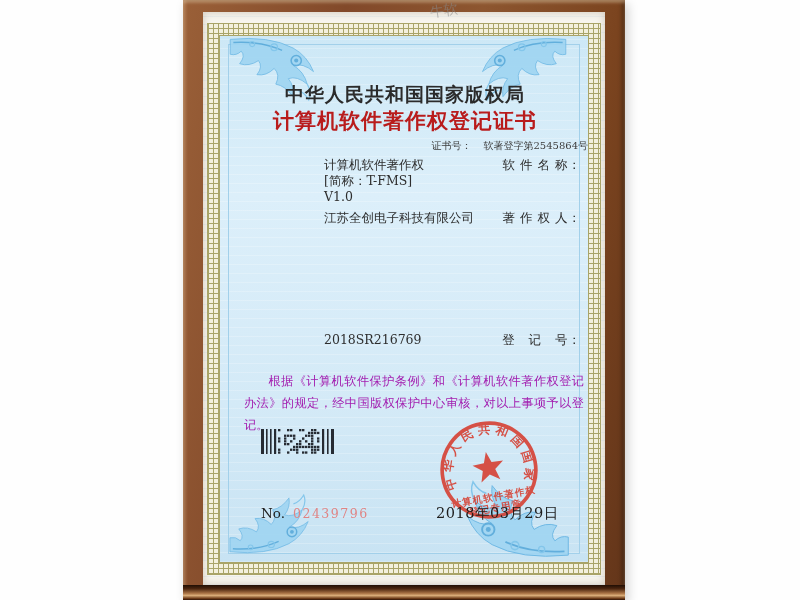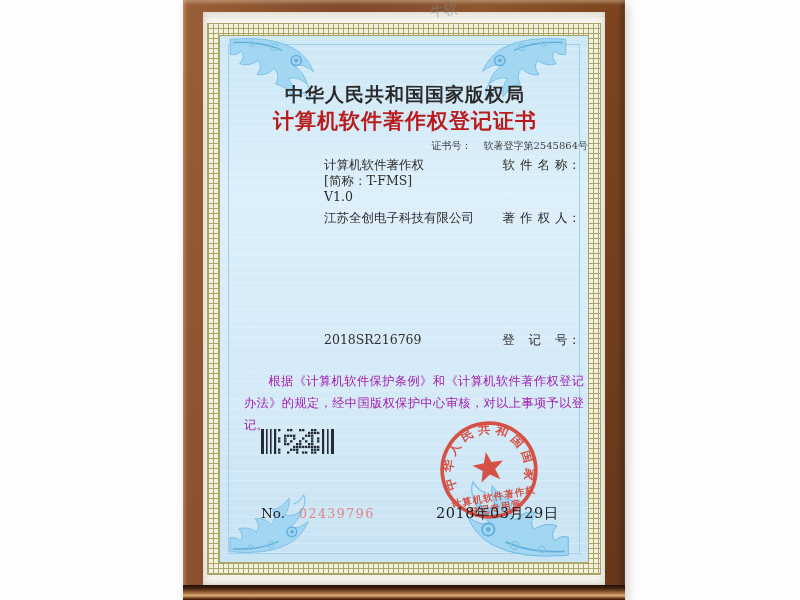--- a/index.html
+++ b/index.html
@@ -66,21 +66,21 @@
     position:absolute; left:244px; top:370px; width:340px;
     font-size:12.2px; line-height:22px; text-indent:2em; text-align:justify; color:#a21caf;
   }
   .barcode { position:absolute; left:261px; top:428px; width:74px; height:27px; }
   .seal { position:absolute; left:432px; top:413px; opacity:.88; }
   .dateline {
     position:absolute; left:436px; top:504px; font-size:14.5px; font-weight:normal;
     letter-spacing:.5px; color:#1d1d1d;
   }
   .noline { position:absolute; left:261px; top:505px; font-size:13.5px; color:#222; }
-  .noline .num { margin-left:14px; font-size:12.5px; letter-spacing:1.5px; color:#e08484; }
+  .noline .num { margin-left:8px; font-size:12.5px; letter-spacing:1.5px; color:#e08484; }
   .flo { position:absolute; opacity:.9; }
   .flo.tl { left:216px; top:37px; }
   .flo.tr { left:462px; top:37px; transform:scaleX(-1); }
   .flo.bl { left:216px; top:492px; transform:scaleY(-1); }
   .flo.br { left:444px; top:478px; transform:scale(-1,-1); }
 </style>
 </head>
 <body>
 
 <div class="photo">

